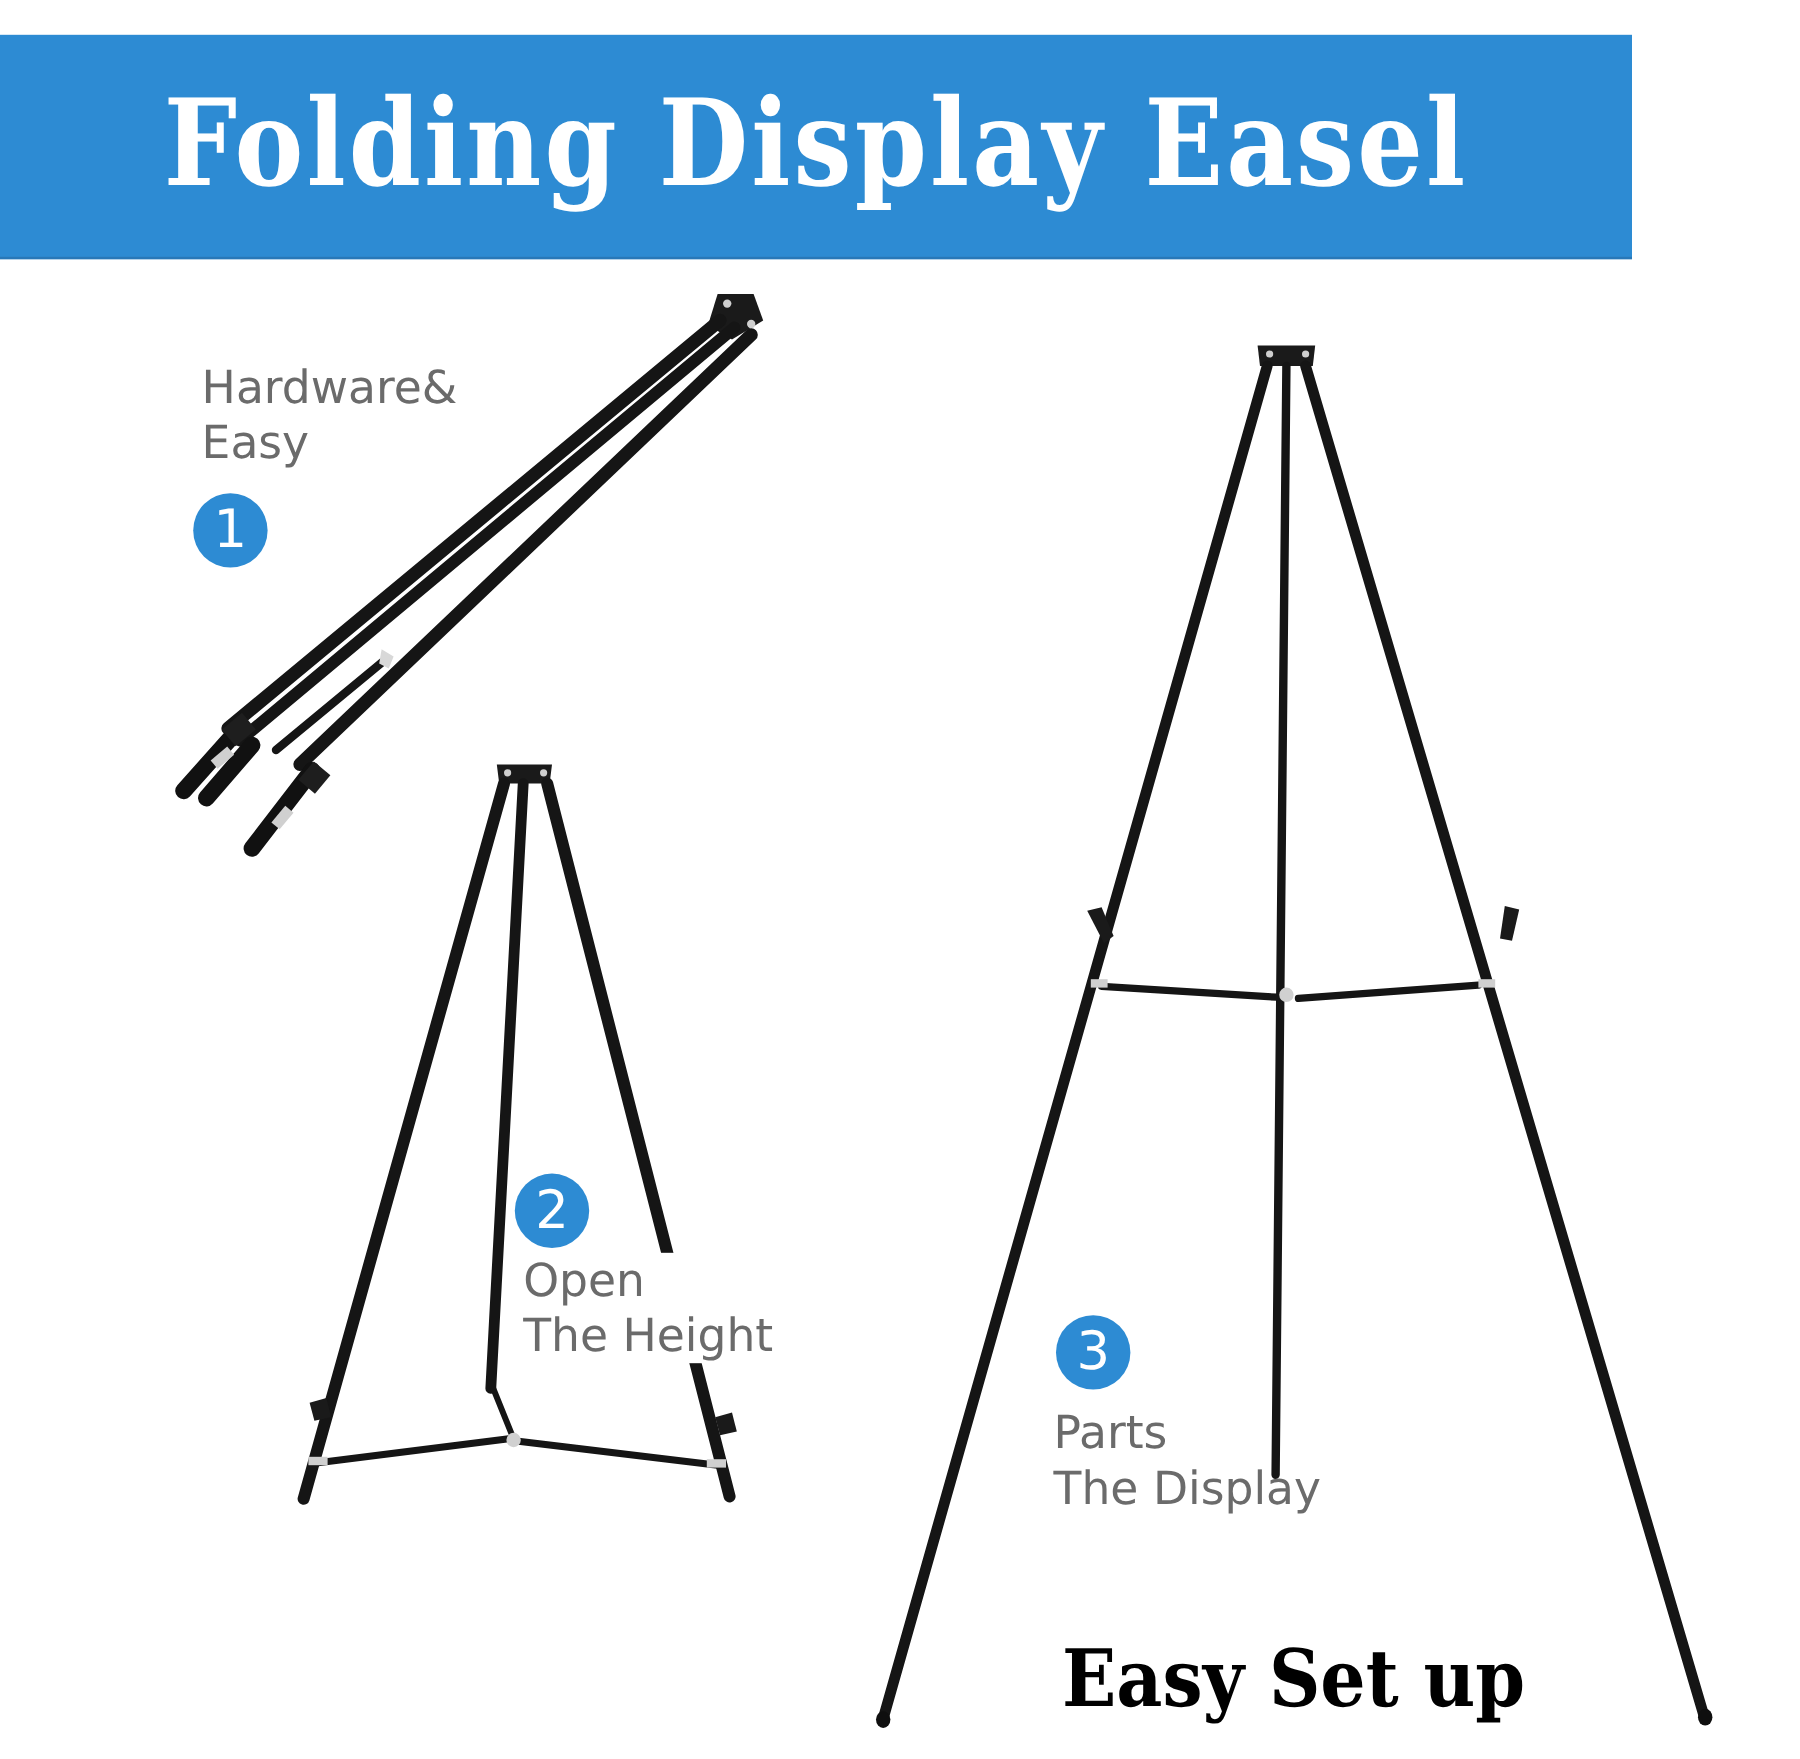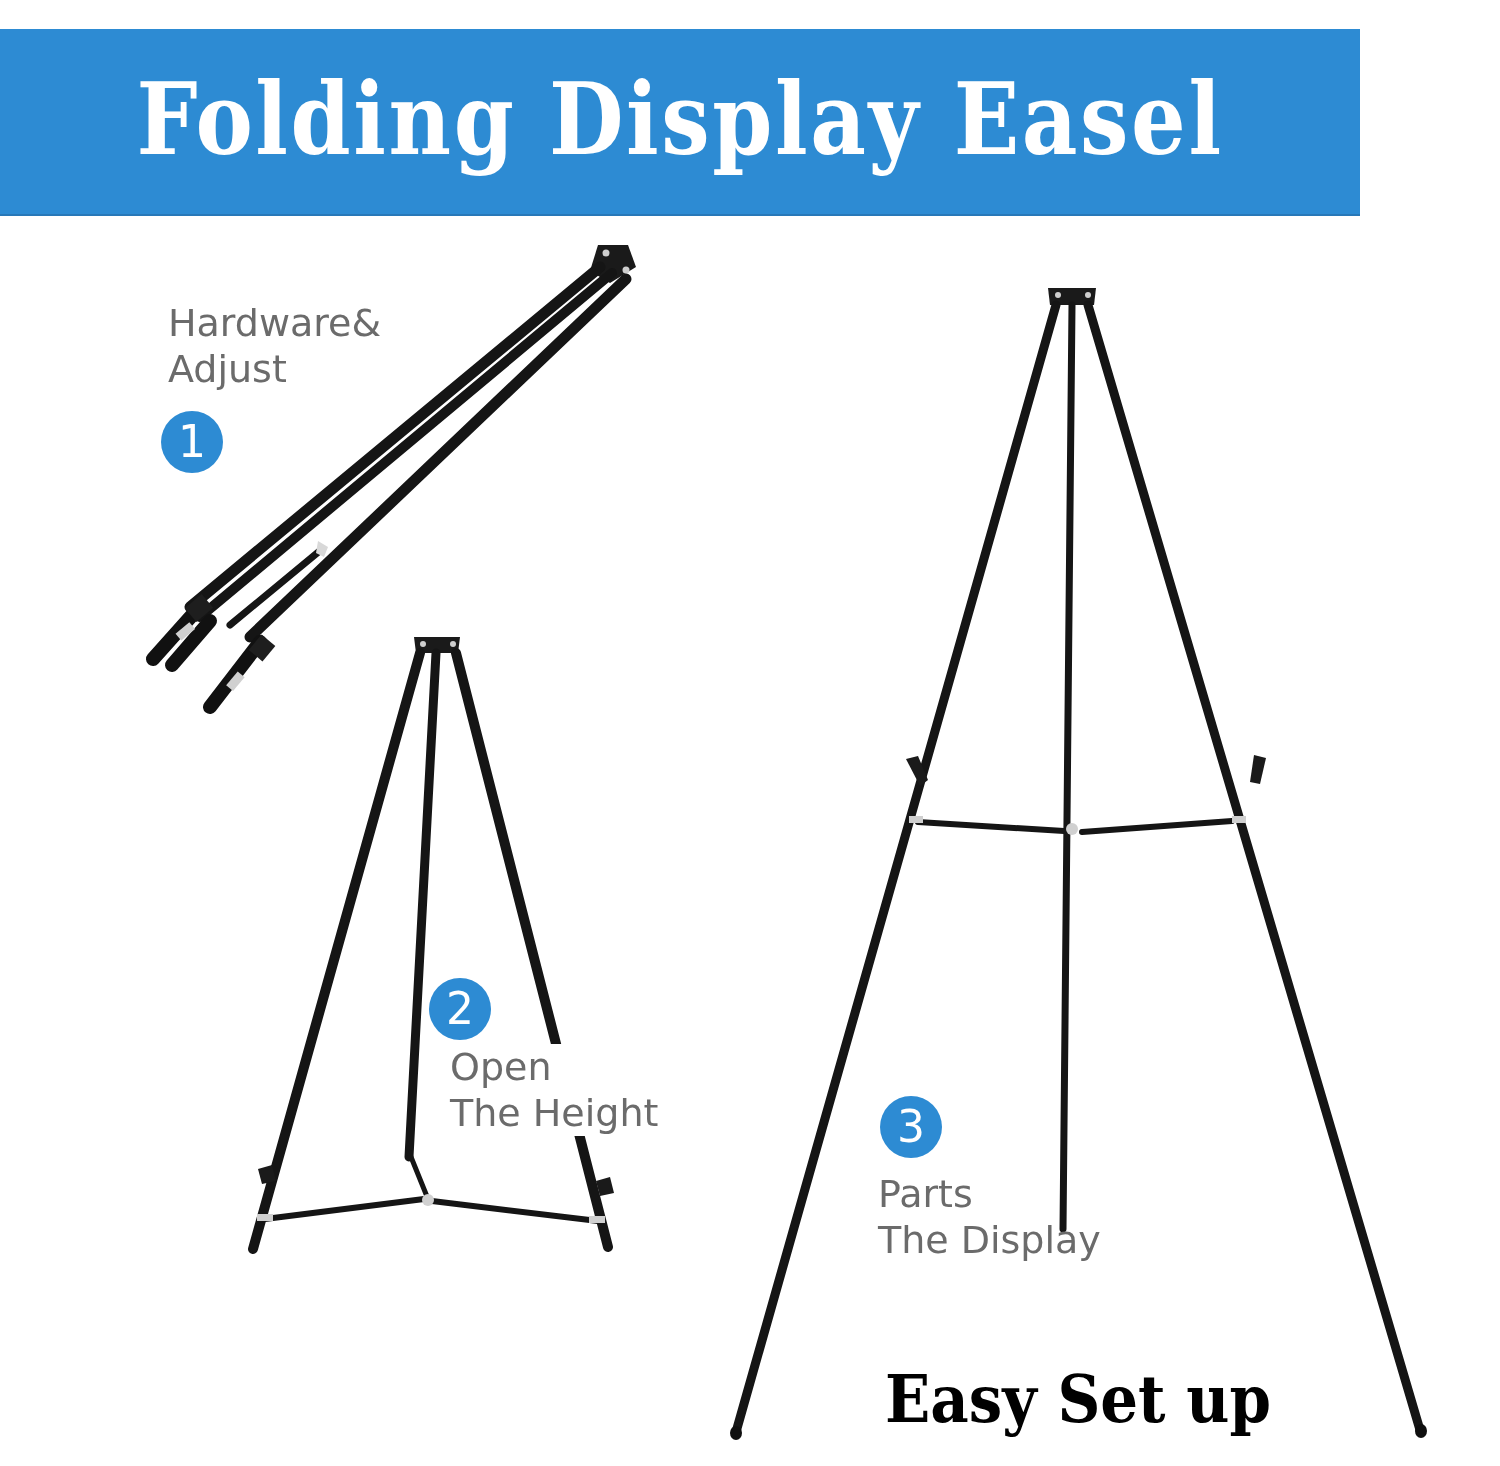--- a/index.html
+++ b/index.html
@@ -5,21 +5,21 @@
     html, body { margin: 0; padding: 0; }
     body { width: 1500px; height: 1466px; background: #ffffff; position: relative; overflow: hidden; font-family: "Liberation Sans", sans-serif; }
     .banner { position: absolute; left: 0; top: 0; width: 1360px; height: 185px; background: #2d8bd3; border-bottom: 2px solid #2878b8; display: flex; align-items: center; justify-content: center; margin-top: 29px; }
     .banner-title { color: #ffffff; font-family: "DejaVu Serif", serif; font-weight: bold; font-size: 100px; letter-spacing: 3px; transform: scaleX(0.86); white-space: nowrap; margin-top: -6px; }
     .stage { position: absolute; left: 0; top: 187px; width: 1500px; height: 1279px; }
     svg.art { position: absolute; left: 0; top: 0; }
     .step-label { position: absolute; color: #6b6b6b; font-family: "DejaVu Sans", sans-serif; font-size: 38px; line-height: 46px; background: rgba(255,255,255,0.0); }
     .step-label span { display: block; white-space: nowrap; }
     .badge { position: absolute; width: 62px; height: 62px; border-radius: 50%; background: #2d8bd3; color: #ffffff; font-family: "DejaVu Sans", sans-serif; font-size: 44px; line-height: 62px; text-align: center; }
     .tagline { position: absolute; left: 885px; top: 1173px; font-family: "DejaVu Serif", serif; font-weight: bold; font-size: 66px; color: #000000; transform: scaleX(0.9); transform-origin: left top; white-space: nowrap; }
-    .label-bg { background: #ffffff; padding-right: 4px; margin-left: 14px; }
+    .label-bg { background: #ffffff; padding-right: 4px; }
   </style>
 </head>
 <body>
 
 <div class="banner">
   <div class="banner-title">Folding Display Easel</div>
 </div>
 
 <div class="stage">
   <svg class="art" width="1500" height="1279" viewBox="0 0 1500 1279">
@@ -73,21 +73,21 @@
       <rect x="1232" y="629" width="14" height="7" fill="#cfcfcf"></rect>
       <path d="M906,572 l12,-3 10,24 -8,6 z" fill="#1a1a1a"></path>
       <path d="M1254,568 l12,3 -6,26 -10,-2 z" fill="#1a1a1a"></path>
       <ellipse cx="736" cy="1246" rx="6" ry="7" fill="#0f0f0f"></ellipse>
       <ellipse cx="1421" cy="1244" rx="6" ry="7" fill="#0f0f0f"></ellipse>
     </g>
   </svg>
 
   <div class="step-label" style="left:168px; top:113px;">
     <span>Hardware&amp;</span>
-    <span>Adjust</span>
+    <span>Easy</span>
   </div>
   <div class="badge" style="left:161px; top:224px;">1</div>
 
   <div class="badge" style="left:429px; top:791px;">2</div>
   <div class="step-label" style="left:436px; top:857px;">
     <span class="label-bg">Open</span>
     <span class="label-bg">The Height</span>
   </div>
 
   <div class="badge" style="left:880px; top:909px;">3</div>

